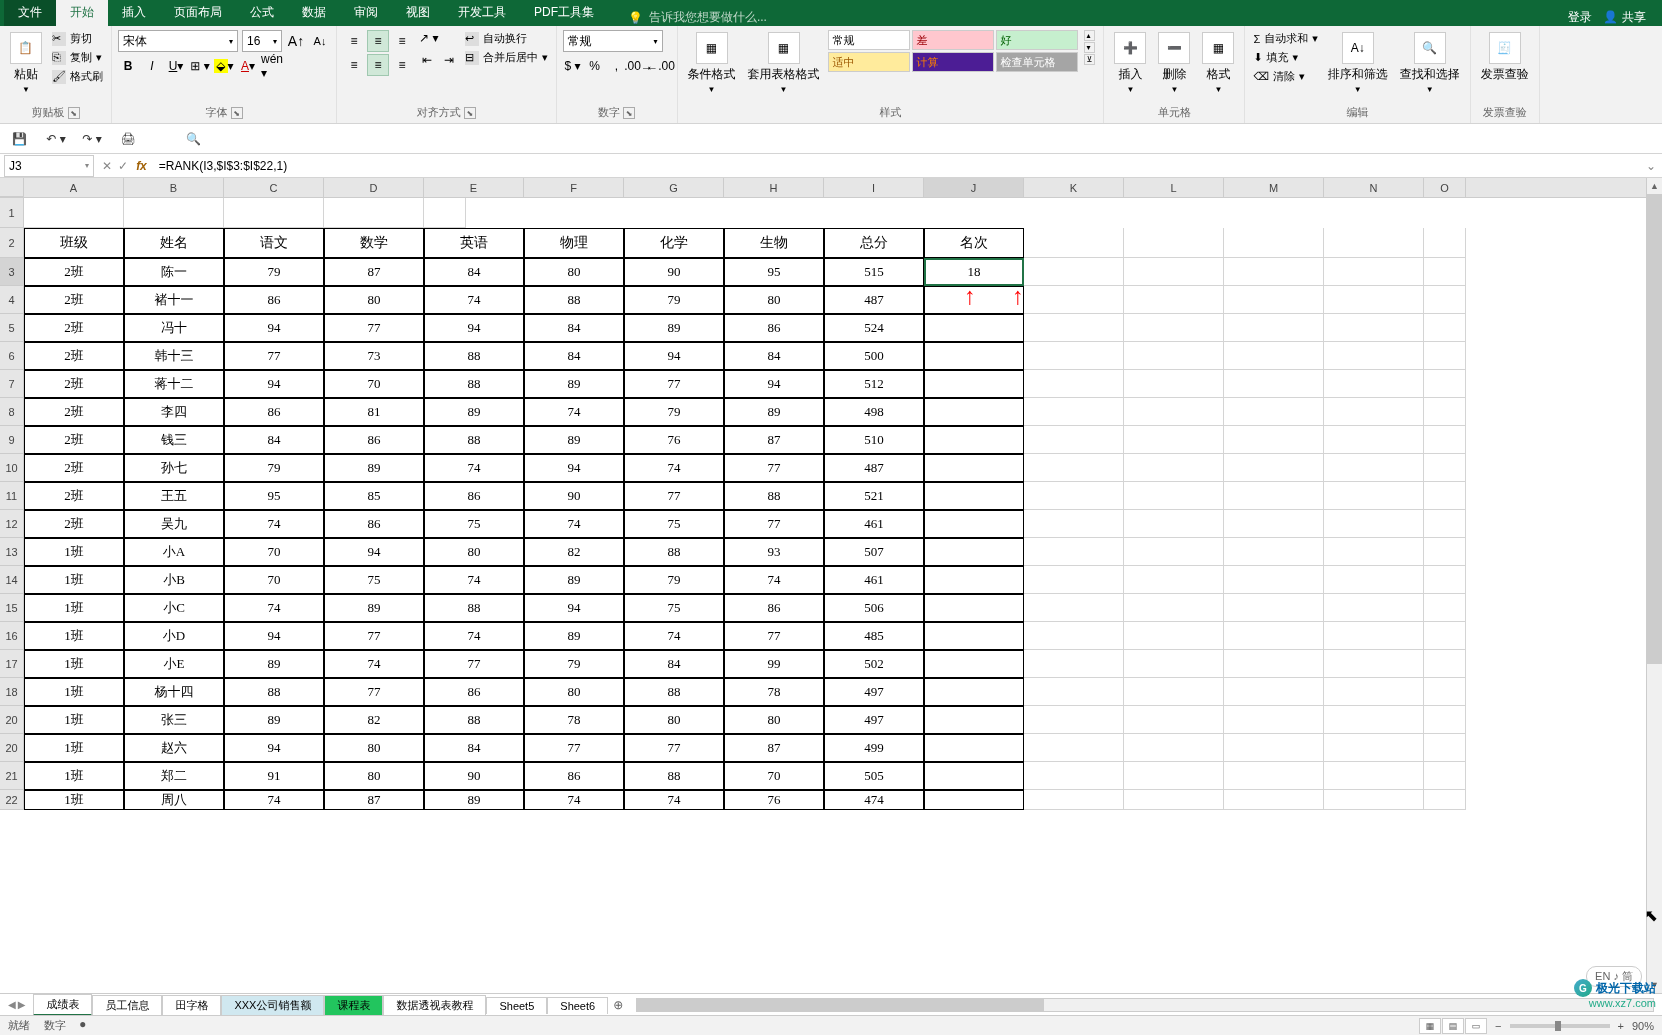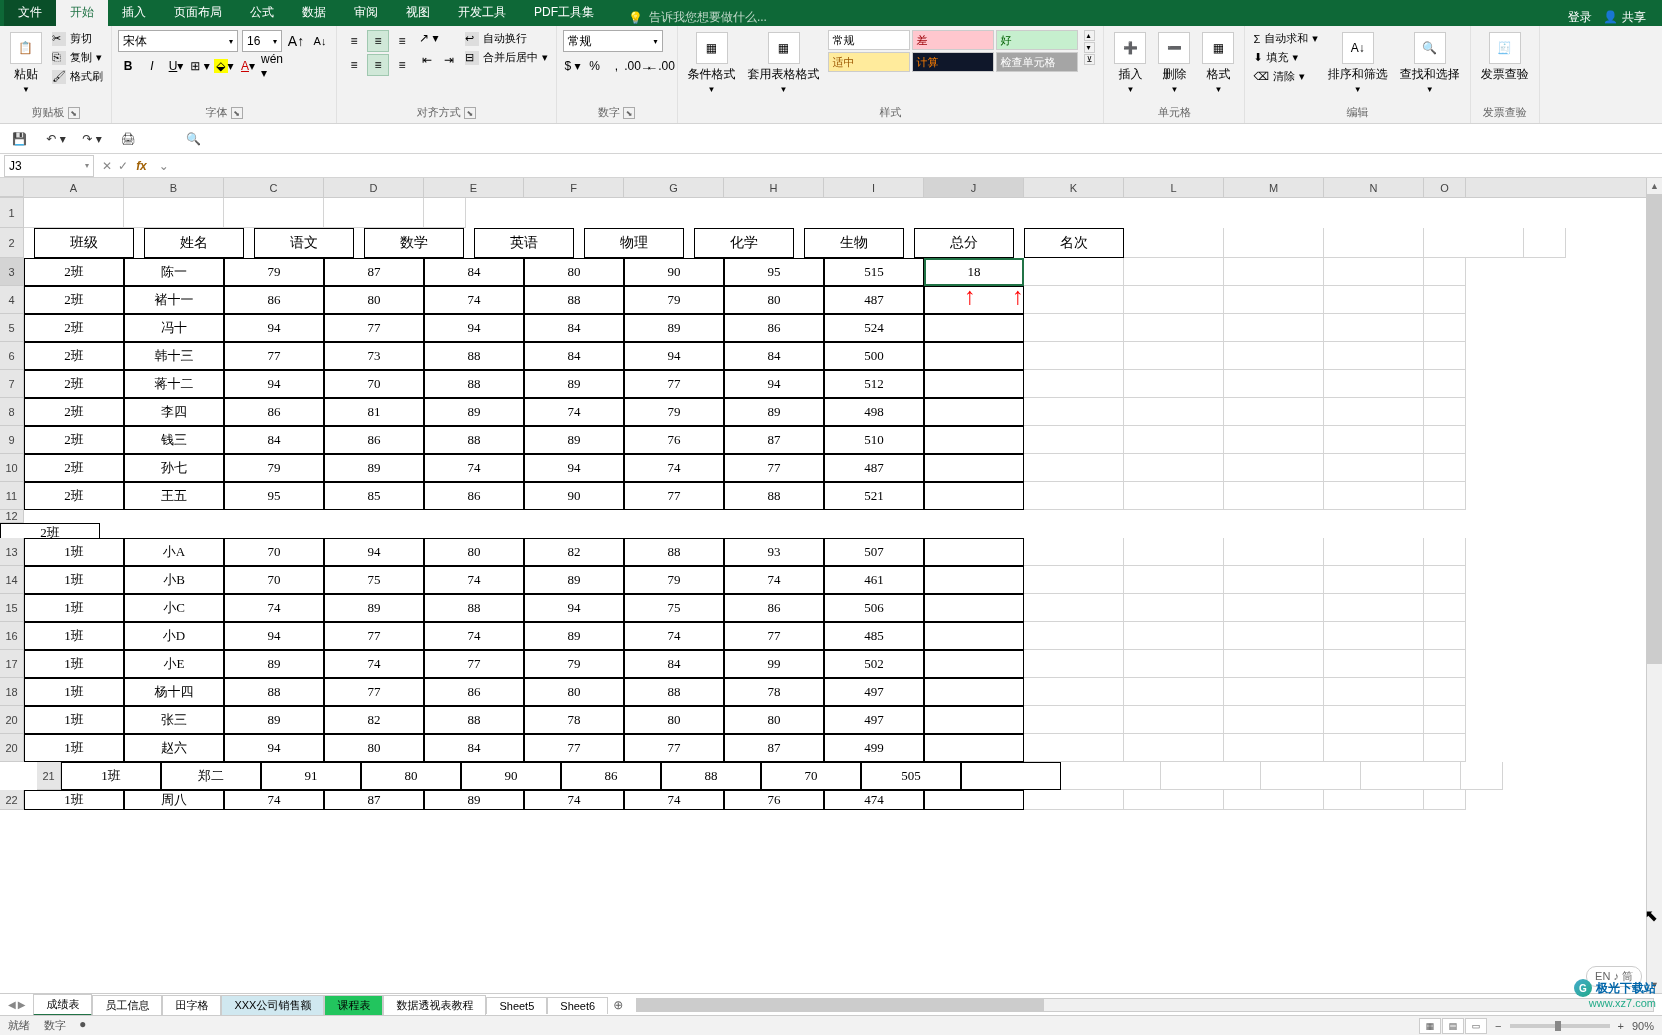--- a/index.html
+++ b/index.html
@@ -49,21 +49,21 @@
 
 .num-fmt { width: 100px; height: 22px; border: 1px solid #ababab; background: #fff; padding: 0 4px; display: flex; align-items: center; justify-content: space-between; }
 
 .style-gallery { display: flex; flex-direction: column; gap: 2px; }
 .style-row { display: flex; gap: 2px; }
 .style-cell { width: 82px; height: 20px; border: 1px solid #ccc; font-size: 11px; display: flex; align-items: center; padding: 0 4px; }
 .style-normal { background: #fff; }
 .style-bad { background: #ffc7ce; color: #9c0006; }
 .style-good { background: #c6efce; color: #006100; }
 .style-neutral { background: #ffeb9c; color: #9c5700; }
-.style-calc { background: #0f172a; color: #fa7d00; }
+.style-calc { background: #4c1d95; color: #fa7d00; }
 .style-check { background: #a5a5a5; color: #fff; }
 
 
 .qat { height: 30px; background: #fff; border-bottom: 1px solid #d4d4d4; display: flex; align-items: center; gap: 16px; padding: 0 10px; }
 .qat-btn { width: 20px; height: 20px; display: flex; align-items: center; justify-content: center; color: #333; }
 
 
 .formula-bar { height: 24px; background: #fff; border-bottom: 1px solid #d4d4d4; display: flex; align-items: center; }
 .name-box { width: 90px; height: 22px; border: 1px solid #ccc; margin-left: 4px; background: #fff; padding: 0 4px; display: flex; align-items: center; justify-content: space-between; font-size: 12px; }
 .fb-btns { display: flex; gap: 6px; padding: 0 8px; color: #888; }
@@ -77,21 +77,21 @@
 .corner { width: 24px; background: #e6e6e6; border-right: 1px solid #ccc; border-bottom: 1px solid #ccc; }
 .ch { border-right: 1px solid #ccc; display: flex; align-items: center; justify-content: center; font-size: 11px; color: #444; background: #e6e6e6; }
 .ch.sel { background: #d4d4d4; }
 
 .rows-container { overflow: hidden; }
 .data-row { display: flex; height: 28px; }
 .row-header { width: 24px; background: #e6e6e6; border-right: 1px solid #ccc; border-bottom: 1px solid #ccc; display: flex; align-items: center; justify-content: center; font-size: 11px; color: #444; }
 .row-header.sel { background: #d4d4d4; }
 .cell { border-right: 1px solid #d4d4d4; border-bottom: 1px solid #d4d4d4; display: flex; align-items: center; justify-content: center; font-size: 13px; font-family: "SimSun", serif; background: #fff; }
 .cell.title { font-size: 15px; }
-.cell.header-cell { font-size: 14px; margin-left: 10px; }
+.cell.header-cell { font-size: 14px; }
 .cell.bl { border-left: 1px solid #000; }
 .cell.bt { border-top: 1px solid #000; }
 .cell.br { border-right: 1px solid #000; }
 .cell.bb { border-bottom: 1px solid #000; }
 .cell.selected { outline: 2px solid #217346; outline-offset: -2px; background: #fff; }
 
 
 .cA { width: 100px; } .cB { width: 100px; } .cC { width: 100px; } .cD { width: 100px; }
 .cE { width: 100px; } .cF { width: 100px; } .cG { width: 100px; } .cH { width: 100px; }
 .cI { width: 100px; } .cJ { width: 100px; } .cK { width: 100px; } .cL { width: 100px; }
@@ -375,20 +375,21 @@
   <div class="formula-bar">
     <div class="name-box">
         <span>J3</span>
         <span style="font-size:8px;color:#888;">▾</span>
       </div>
     <div class="fb-btns">
       <span>✕</span>
       <span>✓</span>
     </div>
     <span class="fb-fx">fx</span>
+    <div class="fb-input">=RANK(I3,$I$3:$I$22,1)</div>
     <span style="padding:0 6px;color:#888;">⌄</span>
   </div>
 
   <div class="grid-area">
     <div class="grid" id="grid">
         <div class="col-headers">
           <div class="corner"></div>
           <div class="ch cA">A</div>
           <div class="ch cB">B</div>
           <div class="ch cC">C</div>
@@ -587,21 +588,21 @@
             <div class="cell cG bl bt br bb">77</div>
             <div class="cell cH bl bt br bb">88</div>
             <div class="cell cI bl bt br bb">521</div>
             <div class="cell cJ bl bt br bb"></div>
             <div class="cell cK"></div>
             <div class="cell cL"></div>
             <div class="cell cM"></div>
             <div class="cell cN"></div>
             <div class="cell cO"></div>
           </div>
-          <div class="data-row" style="height:28px;flex-direction:column;">
+          <div class="data-row" style="height:28px;">
             <div class="row-header">12</div>
             <div class="cell cA bl bt br bb">2班</div>
             <div class="cell cB bl bt br bb">吴九</div>
             <div class="cell cC bl bt br bb">74</div>
             <div class="cell cD bl bt br bb">86</div>
             <div class="cell cE bl bt br bb">75</div>
             <div class="cell cF bl bt br bb">74</div>
             <div class="cell cG bl bt br bb">75</div>
             <div class="cell cH bl bt br bb">77</div>
             <div class="cell cI bl bt br bb">461</div>
@@ -749,21 +750,21 @@
             <div class="cell cG bl bt br bb">77</div>
             <div class="cell cH bl bt br bb">87</div>
             <div class="cell cI bl bt br bb">499</div>
             <div class="cell cJ bl bt br bb"></div>
             <div class="cell cK"></div>
             <div class="cell cL"></div>
             <div class="cell cM"></div>
             <div class="cell cN"></div>
             <div class="cell cO"></div>
           </div>
-          <div class="data-row" style="height:28px;padding-left:37px;">
+          <div class="data-row" style="height:28px;">
             <div class="row-header">21</div>
             <div class="cell cA bl bt br bb">1班</div>
             <div class="cell cB bl bt br bb">郑二</div>
             <div class="cell cC bl bt br bb">91</div>
             <div class="cell cD bl bt br bb">80</div>
             <div class="cell cE bl bt br bb">90</div>
             <div class="cell cF bl bt br bb">86</div>
             <div class="cell cG bl bt br bb">88</div>
             <div class="cell cH bl bt br bb">70</div>
             <div class="cell cI bl bt br bb">505</div>

